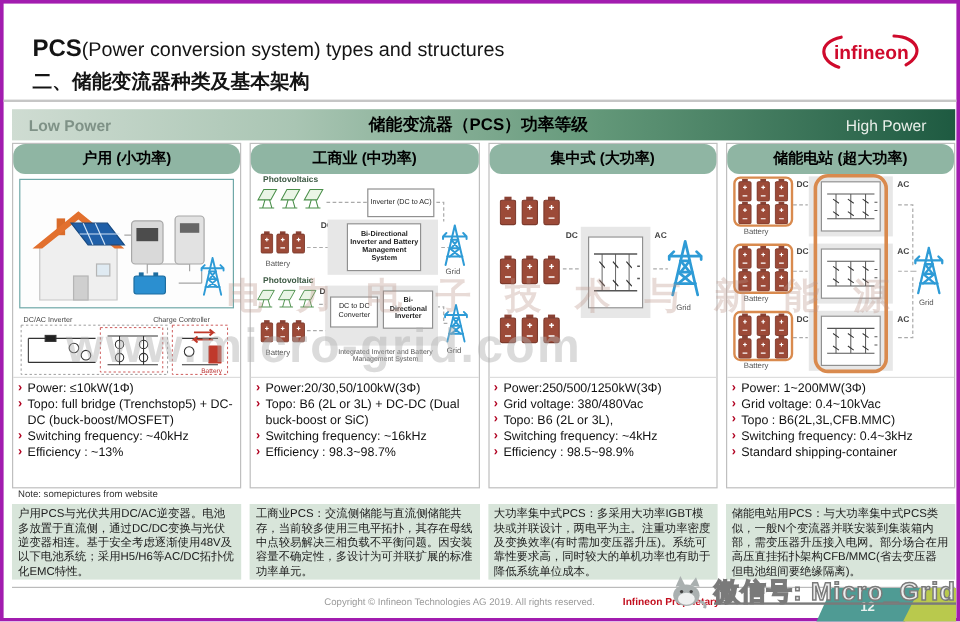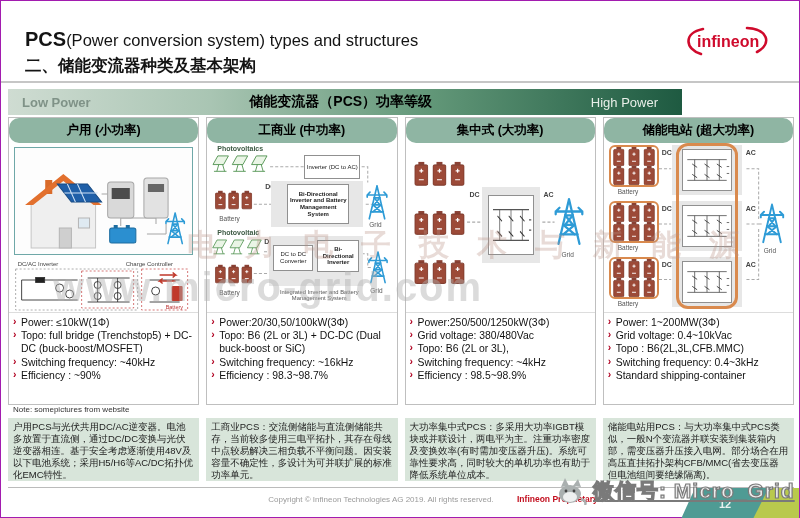--- a/index.html
+++ b/index.html
@@ -1,29 +1,29 @@
 <!DOCTYPE html>
 <html><head>
 <meta charset="utf-8">
 <style>
   * { margin:0; padding:0; box-sizing:border-box; }
   html,body { width:800px; height:518px; }
   body { font-family:"Liberation Sans","DejaVu Sans",sans-serif; background:#fff; position:relative; overflow:hidden; }
-  .slide { position:absolute; inset:0; background:#fff; border:1px solid #a21caf; }
+  .slide { position:absolute; inset:0; background:#fff; border:3px solid #a21caf; }
 
   
   .title1 { position:absolute; top:27px; left:24px; color:#141414; white-space:nowrap; }
   .title1 .pcs { font-size:20px; font-weight:bold; }
   .title1 .rest { font-size:16.5px; font-weight:500; }
   .title2 { position:absolute; top:54px; left:24px; font-size:16.5px; font-weight:bold; color:#141414; }
   .hdr-divider { position:absolute; top:80px; left:0; width:100%; height:2px; background:#c6c6c6; }
   .logo { position:absolute; top:22px; right:26px; width:92px; height:38px; }
 
   
-  .power-bar { position:absolute; top:88px; left:7px; width:674px; height:26px;
+  .power-bar { position:absolute; top:88px; left:7px; width:786px; height:26px;
     background:linear-gradient(90deg,#cfdcd2 0%,#a9c5b3 30%,#639879 62%,#1e5a41 100%);
     display:flex; align-items:center; }
   .power-low  { font-size:13px; font-weight:bold; color:#7f9287; padding-left:14px; }
   .power-mid  { flex:1; text-align:center; font-size:14px; font-weight:bold; color:#000; }
   .power-high { font-size:13px; font-weight:normal; color:#e9efe9; padding-right:24px; }
 
   
   .cols { position:absolute; top:116px; left:7px; width:786px; height:288px;
     display:grid; grid-template-columns:repeat(4,1fr); gap:7px; }
   .column { background:#fff; border:1px solid #bfbfbf; display:flex; flex-direction:column; }
@@ -193,21 +193,21 @@
             <path d="M162 23 h-16 l3 -2.5 M146 23 l3 2.5" stroke="#c0392b" stroke-width="1.6" fill="none"></path>
             <rect x="158" y="28" width="11" height="15" rx="1" fill="#c0392b"></rect>
             <text x="152" y="51" font-size="5.5" fill="#b33">Battery</text>
           </svg>
         </div>
       </div>
       <div class="col-bullets">
         <div class="bullet">Power: ≤10kW(1Φ)</div>
         <div class="bullet">Topo: full bridge (Trenchstop5) + DC-DC (buck-boost/MOSFET)</div>
         <div class="bullet">Switching frequency: ~40kHz</div>
-        <div class="bullet">Efficiency : ~90%</div>
+        <div class="bullet">Efficiency : ~13%</div>
       </div>
     </div>
 
     <div class="column">
       <div class="col-header">工商业 (中功率)</div>
       <div class="col-body">
         <svg class="wires" viewBox="0 0 186 171" preserveAspectRatio="none">
           <g stroke="#aaa" stroke-width="1" stroke-dasharray="3,2" fill="none">
             <path d="M62 24 H96 M152 24 h6 v16 M46 62 H66 M156 62 h6"></path>
             <path d="M56 110 H64 M46 132 H62 M152 112 h6 v14 M158 126 h4"></path>

